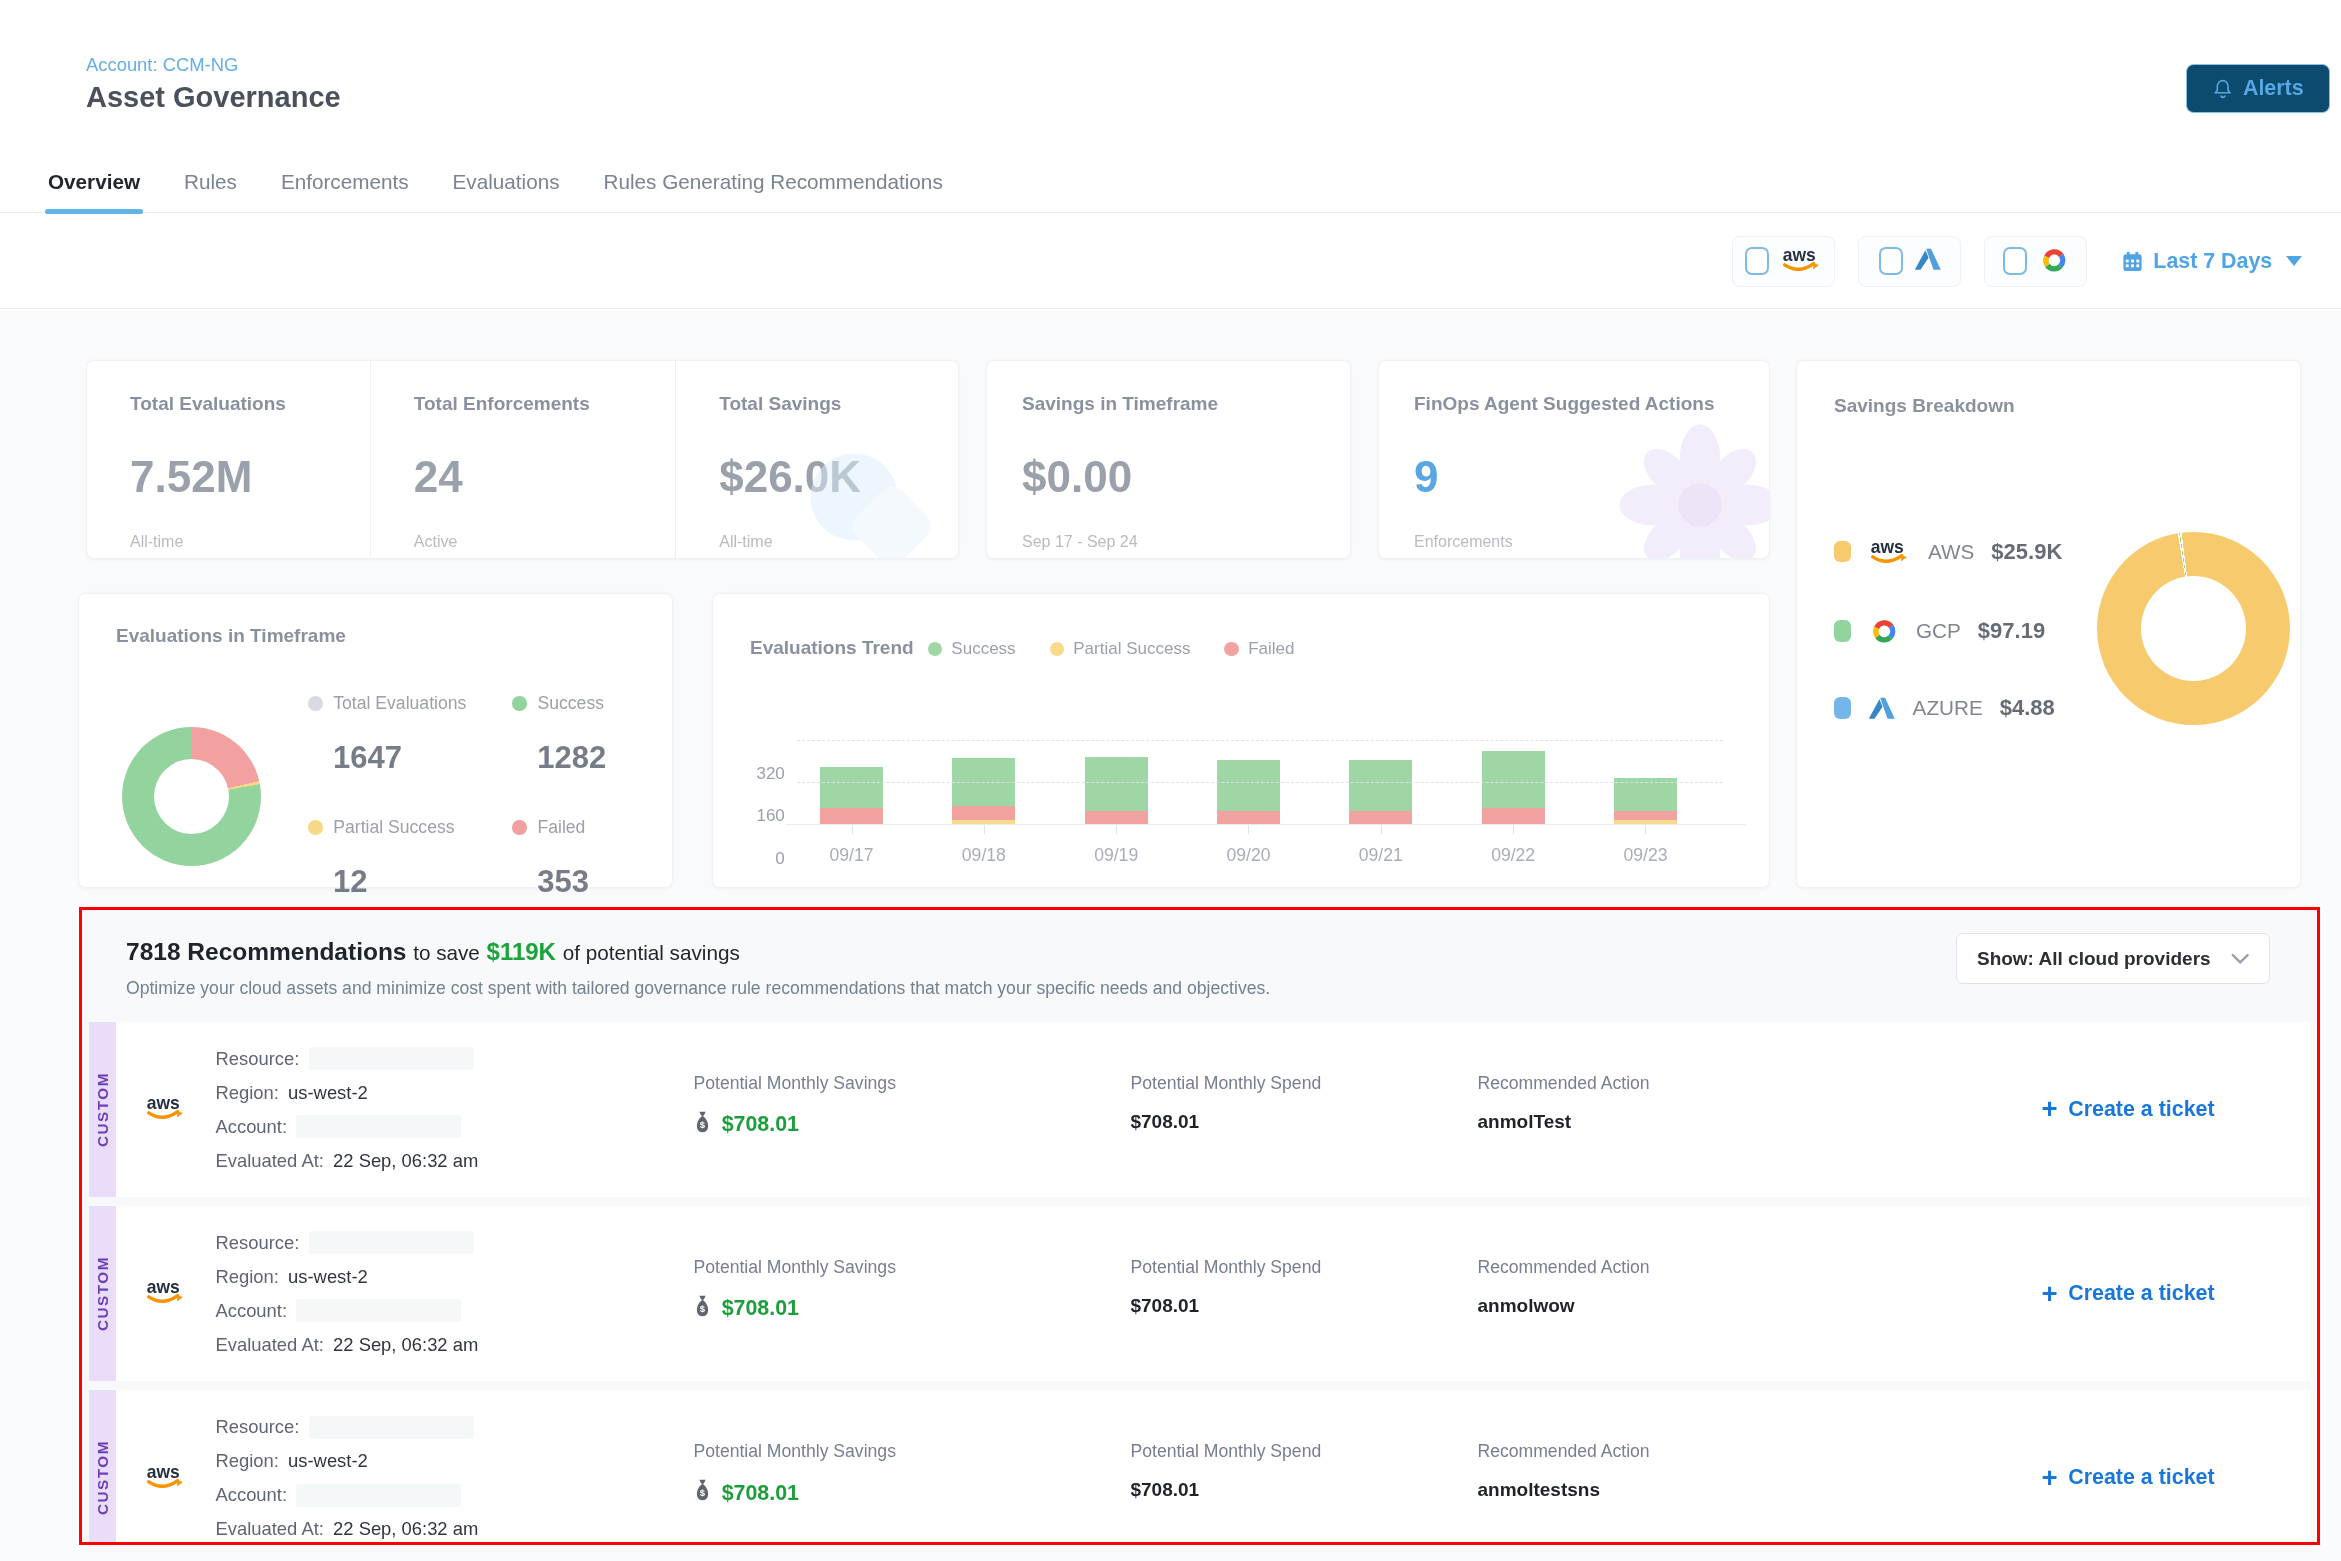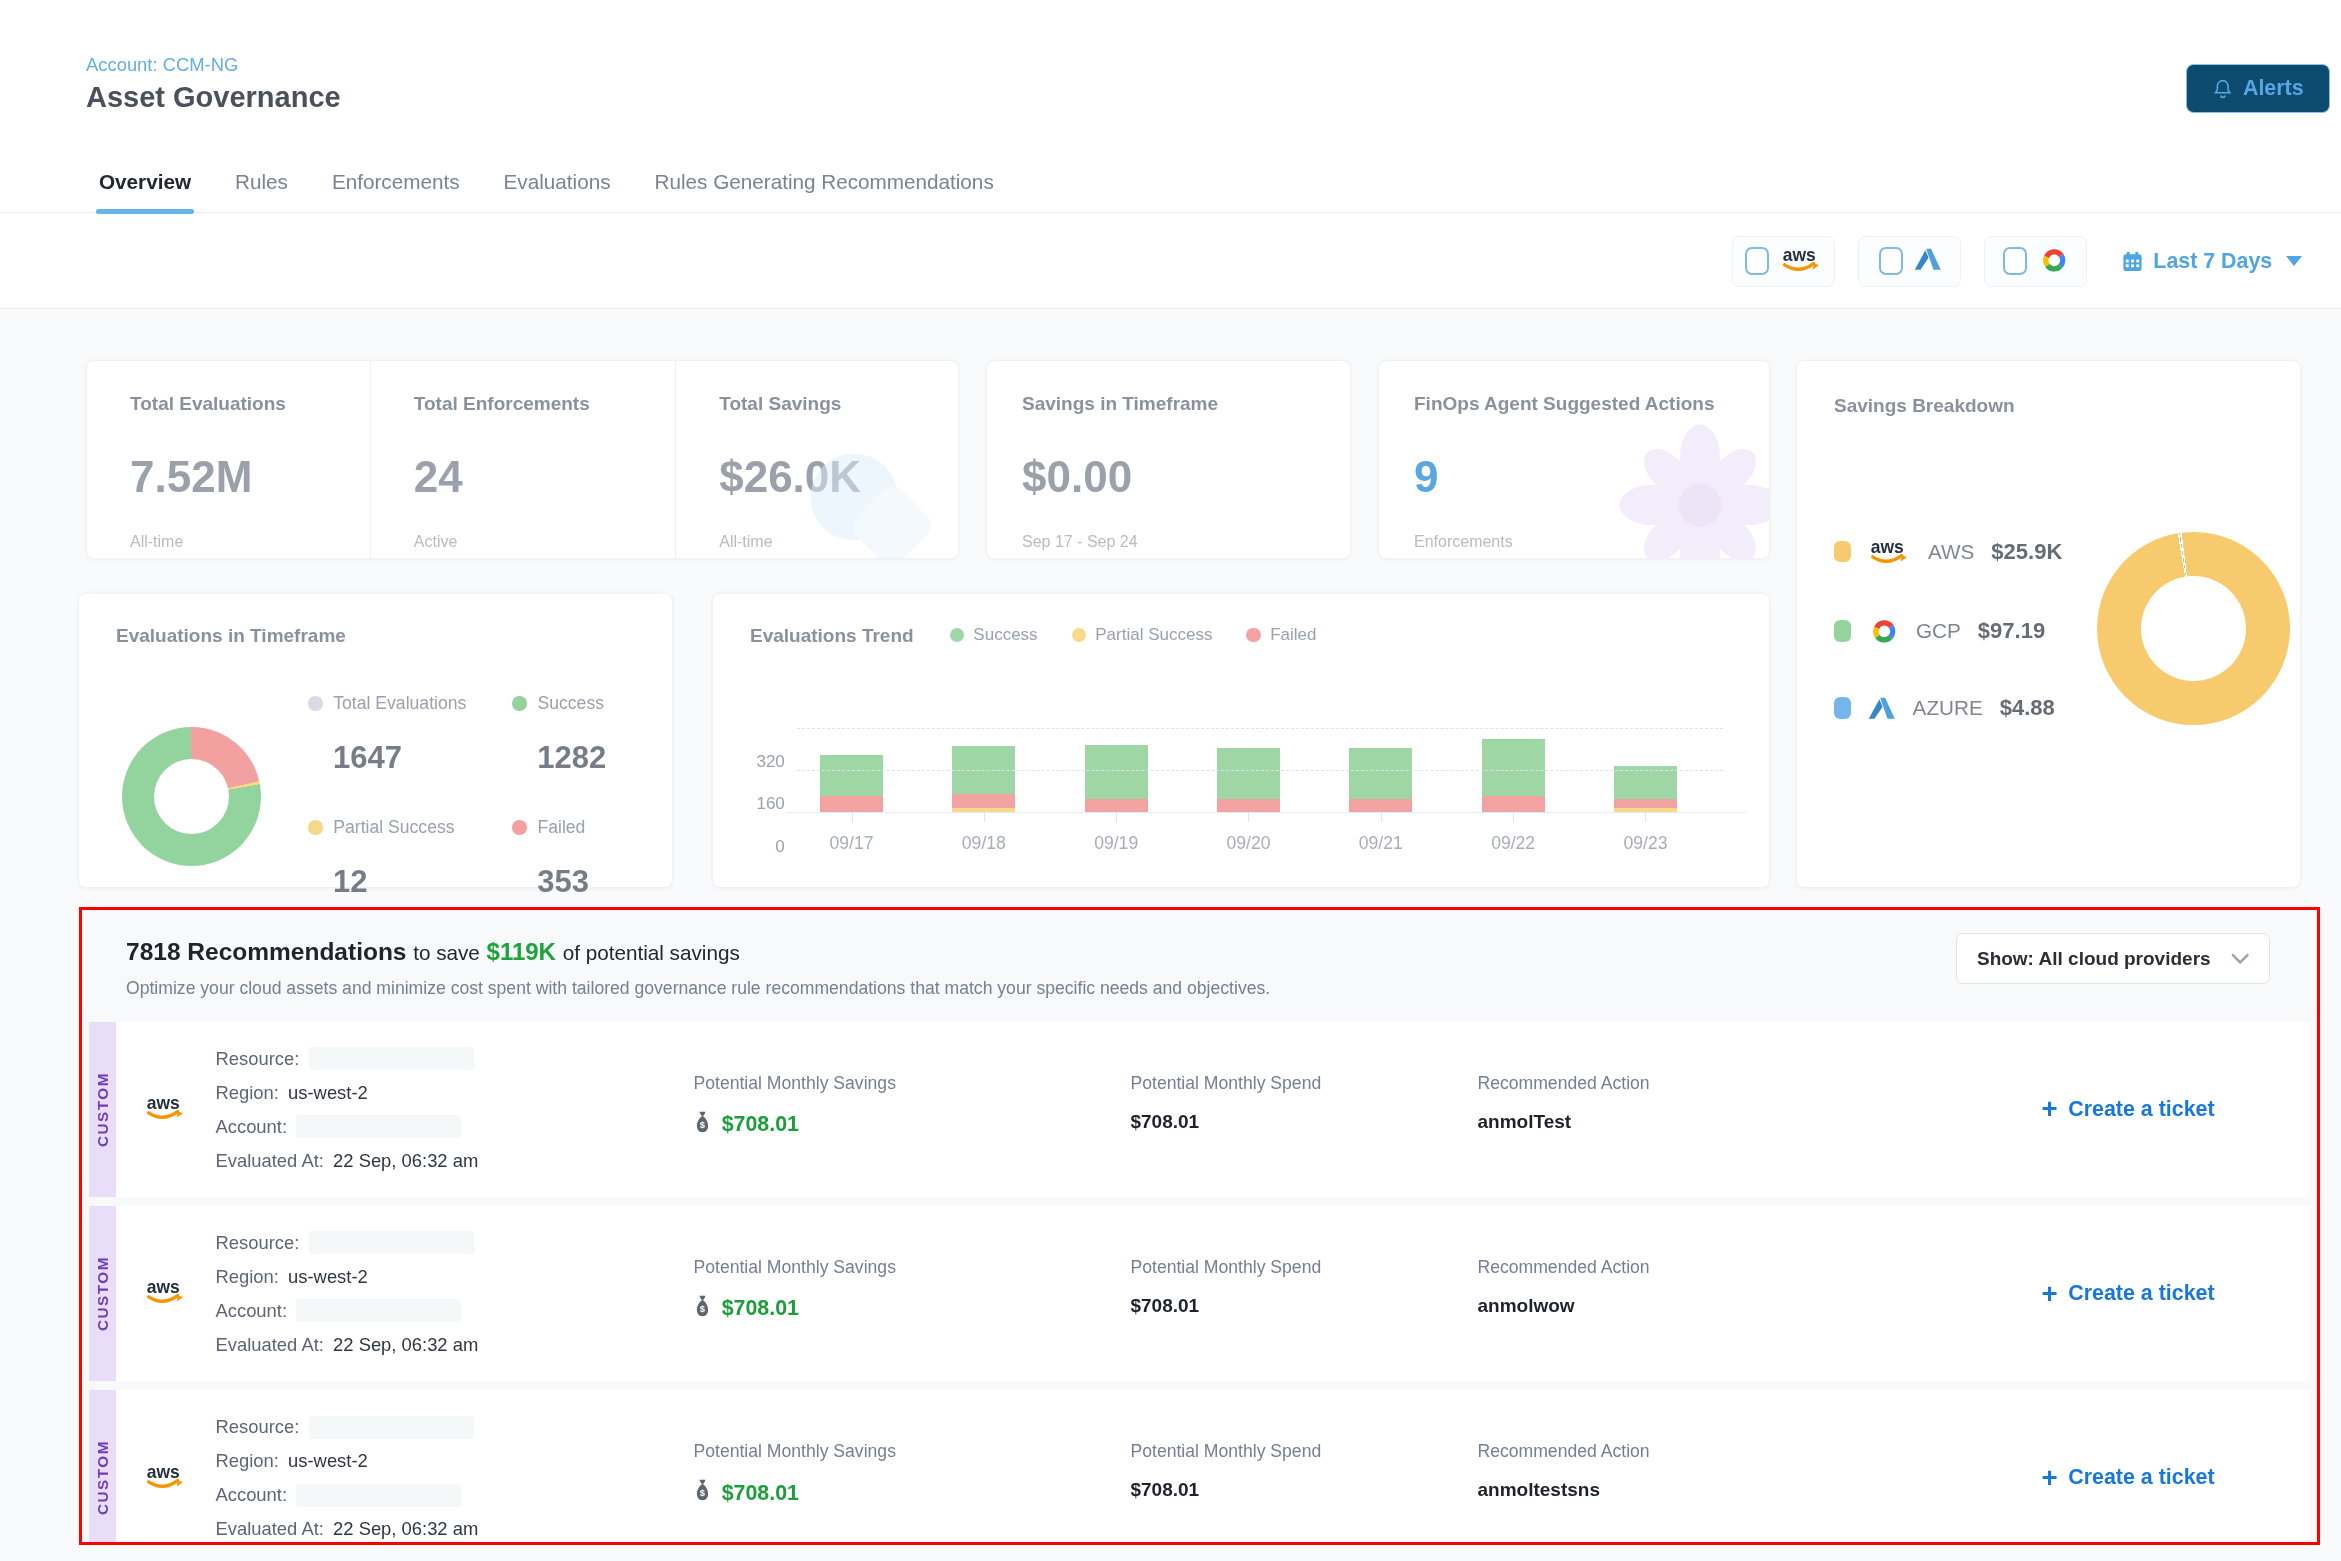--- a/index.html
+++ b/index.html
@@ -9,21 +9,21 @@
   
   .account-link { position:absolute; left:86px; top:54px; font-size:18.4px; color:#64AEE6; }
   .page-title   { position:absolute; left:86px; top:81px; font-size:29px; font-weight:bold; color:#4A515C; }
   .alerts-btn   { position:absolute; left:2186px; top:64px; width:144px; height:49px;
     background:#0c4a6e; border:1.5px solid #8CC0EA; border-radius:7.7px; display:flex; align-items:center;
     justify-content:center; gap:9.2px; cursor:pointer; }
   .alerts-btn span { color:#57A7E4; font-size:21.4px; font-weight:bold; }
 
   
   .tabs-row { position:absolute; left:0; top:152px; width:2342px; height:61px;
-    border-bottom:1.5px solid #E9EBEF; display:flex; align-items:center; gap:44px; padding-left:99px; }
+    border-bottom:1.5px solid #E9EBEF; display:flex; align-items:center; gap:44px; padding-left:48px; }
   .tab { position:relative; font-size:20.7px; color:#7A8391; height:100%; display:flex; align-items:center; cursor:pointer; }
   .tab.active { color:#22272E; font-weight:bold; }
   .tab.active::after { content:""; position:absolute; left:-3.1px; right:-3.1px; bottom:-2.3px; height:5.4px;
     background:#66B3E8; border-radius:3.1px; }
 
   
   .filter-row { position:absolute; left:0; top:214px; width:2342px; height:95px;
     border-bottom:1.5px solid #E9EBEF; display:flex; align-items:center; justify-content:flex-end;
     gap:23px; padding-right:40px; background:#fff; }
   .provider-chip { width:103px; height:51px; background:#FCFDFE; border:1.5px solid #EDF1F5; border-radius:7.7px;
@@ -70,21 +70,21 @@
   .etf-donut { width:139px; height:139px; border-radius:50%; position:relative; flex-shrink:0; margin-left:6.1px; }
   .etf-donut::after { content:""; position:absolute; inset:32px; background:#fff; border-radius:50%; }
   .etf-legend { display:grid; grid-template-columns:1fr 1fr; column-gap:46px; row-gap:41px; margin-left:47px; }
   .etf-li .lg-line { display:flex; align-items:center; gap:10.7px; }
   .lg-dot { width:14.5px; height:14.5px; border-radius:50%; flex-shrink:0; }
   .lg-label { font-size:17.6px; color:#9AA1AC; }
   .etf-num { font-size:31px; font-weight:bold; color:#777D88; margin-top:26px; margin-left:25px; }
 
   
   .card-tr { left:712px; top:593px; width:1058px; height:295px; padding:31px 0 0 37px; }
-  .tr-header { display:flex; align-items:flex-start; gap:36px; }
+  .tr-header { display:flex; align-items:flex-end; gap:14px;margin-top:12px; }
   .tr-legend { display:flex; align-items:center; gap:34px; }
   .tr-li { display:flex; align-items:center; gap:9.2px; }
   .tr-li .lg-label { font-size:17px; }
   .tr-plot { position:relative; margin-top:57px; margin-left:47px; width:926px; height:109px; }
   .gridline { position:absolute; left:0; right:0; border-top:1.5px dashed #DFE1E9; }
   .baseline { position:absolute; left:-10.7px; right:-23px; bottom:0; border-top:1.5px solid #E6EBF2; }
   .ytick { position:absolute; right:calc(100% + 12.2px); transform:translateY(-50%); font-size:17px; color:#9AA1AC;margin-top:34px; }
   .bars { position:absolute; left:23px; right:46px; bottom:1.5px; top:0; display:flex; justify-content:space-between; align-items:flex-end; }
   .bar-group { width:63px; display:flex; flex-direction:column; justify-content:flex-end; height:100%; }
   .bar-seg { width:100%; }

